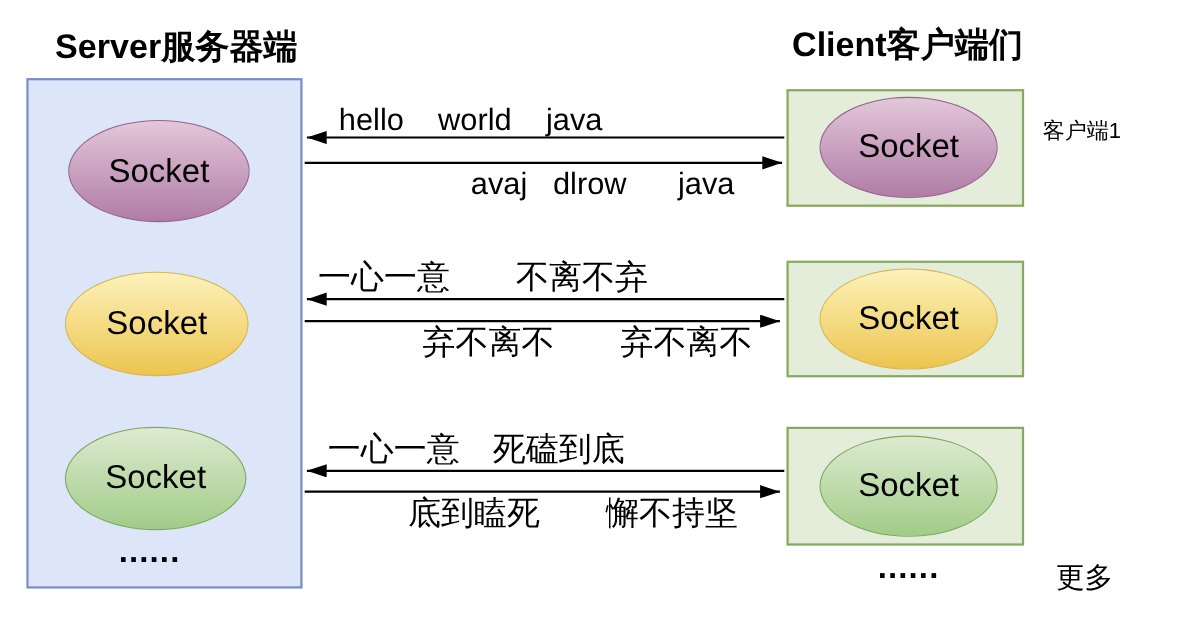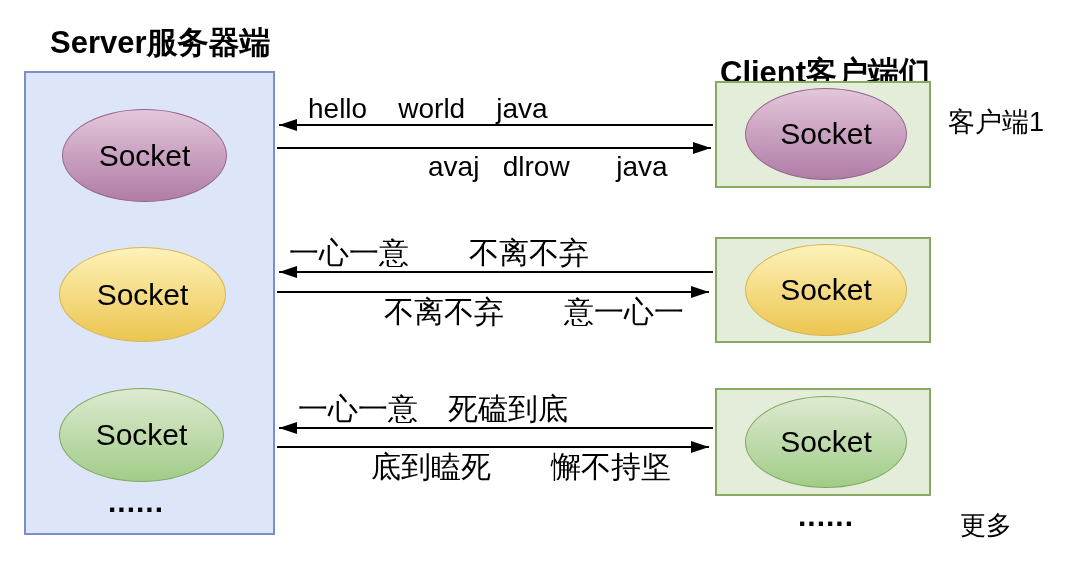--- a/index.html
+++ b/index.html
@@ -12,21 +12,21 @@
     overflow:hidden;
   }
   .abs{position:absolute;}
   .title{
     font-size:31px;
     font-weight:bold;
     line-height:1.1;
     white-space:nowrap;
   }
   .server-title{left:50px;top:26px;}
-  .client-title{left:720px;top:24px;margin-top:32px;}
+  .client-title{left:720px;top:24px;}
   .server-box{
     left:24px;top:71px;width:251px;height:464px;
     background:#dde6f8;
     border:2px solid #7b8ec9;
     box-sizing:border-box;
   }
   .client-box{
     left:715px;width:216px;height:107px;
     background:#e3edda;
     border:2px solid #87a961;
@@ -54,21 +54,21 @@
     background:linear-gradient(to bottom,#ddead0 0%,#a1cc88 100%);
     border:1px solid #80a862;
   }
   .s-el1{left:62px;top:109px;width:165px;height:93px;}
   .s-el2{left:59px;top:247px;width:167px;height:95px;}
   .s-el3{left:59px;top:388px;width:165px;height:94px;}
   .c-el1{left:745px;top:88px;width:162px;height:92px;}
   .c-el2{left:745px;top:244px;width:162px;height:92px;}
   .c-el3{left:745px;top:396px;width:162px;height:92px;}
   .client-label{
-    font-size:27px;
+    font-size:20px;
     line-height:1;
     white-space:nowrap;
     left:948px;
   }
   .cl1{top:109px;}
   .cl2{top:287px;}
   .cl3{top:420px;}
   .dots{
     font-size:30px;
     font-weight:bold;
@@ -125,21 +125,21 @@
 
   <div class="abs client-box c3"></div>
   <div class="abs ellipse green c-el3">Socket</div>
 
   <div class="abs dots client-dots">......</div>
   <div class="abs more-label">更多</div>
 
   <div class="abs msg latin m1">hello    world    java</div>
   <div class="abs msg latin m2">avaj   dlrow      java</div>
   <div class="abs msg m3">一心一意　　不离不弃</div>
-  <div class="abs msg m4">不离不弃　　意一心一</div>
+  <div class="abs msg m4">弃不离不　　弃不离不</div>
   <div class="abs msg m5">一心一意　死磕到底</div>
   <div class="abs msg m6">底到瞌死　　懈不持坚</div>
 
   <svg class="arrows" viewBox="0 0 1079 570">
     <defs>
       <marker id="ah" markerUnits="userSpaceOnUse" markerWidth="20" markerHeight="14" refX="18" refY="6" orient="auto">
         <path d="M0,0 L18,6 L0,12 Z" fill="#000"></path>
       </marker>
     </defs>
     <line x1="713" y1="125" x2="279" y2="125" marker-end="url(#ah)"></line>

